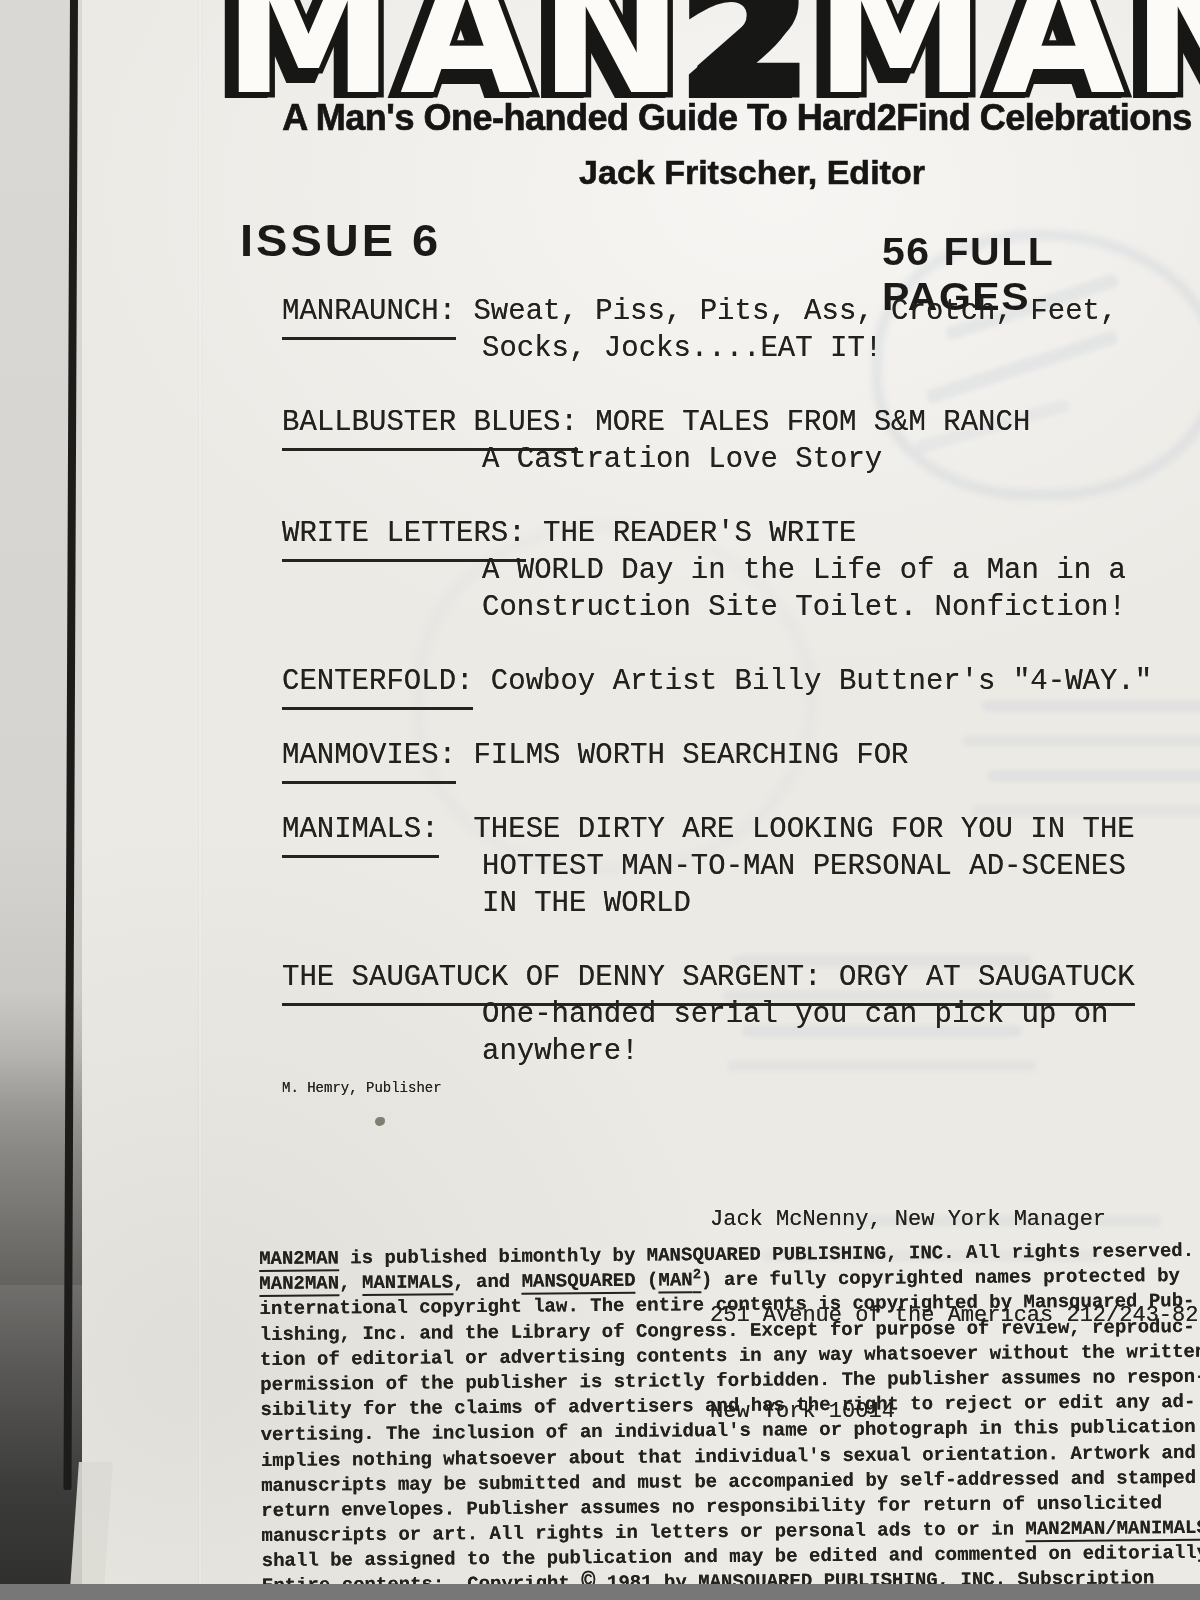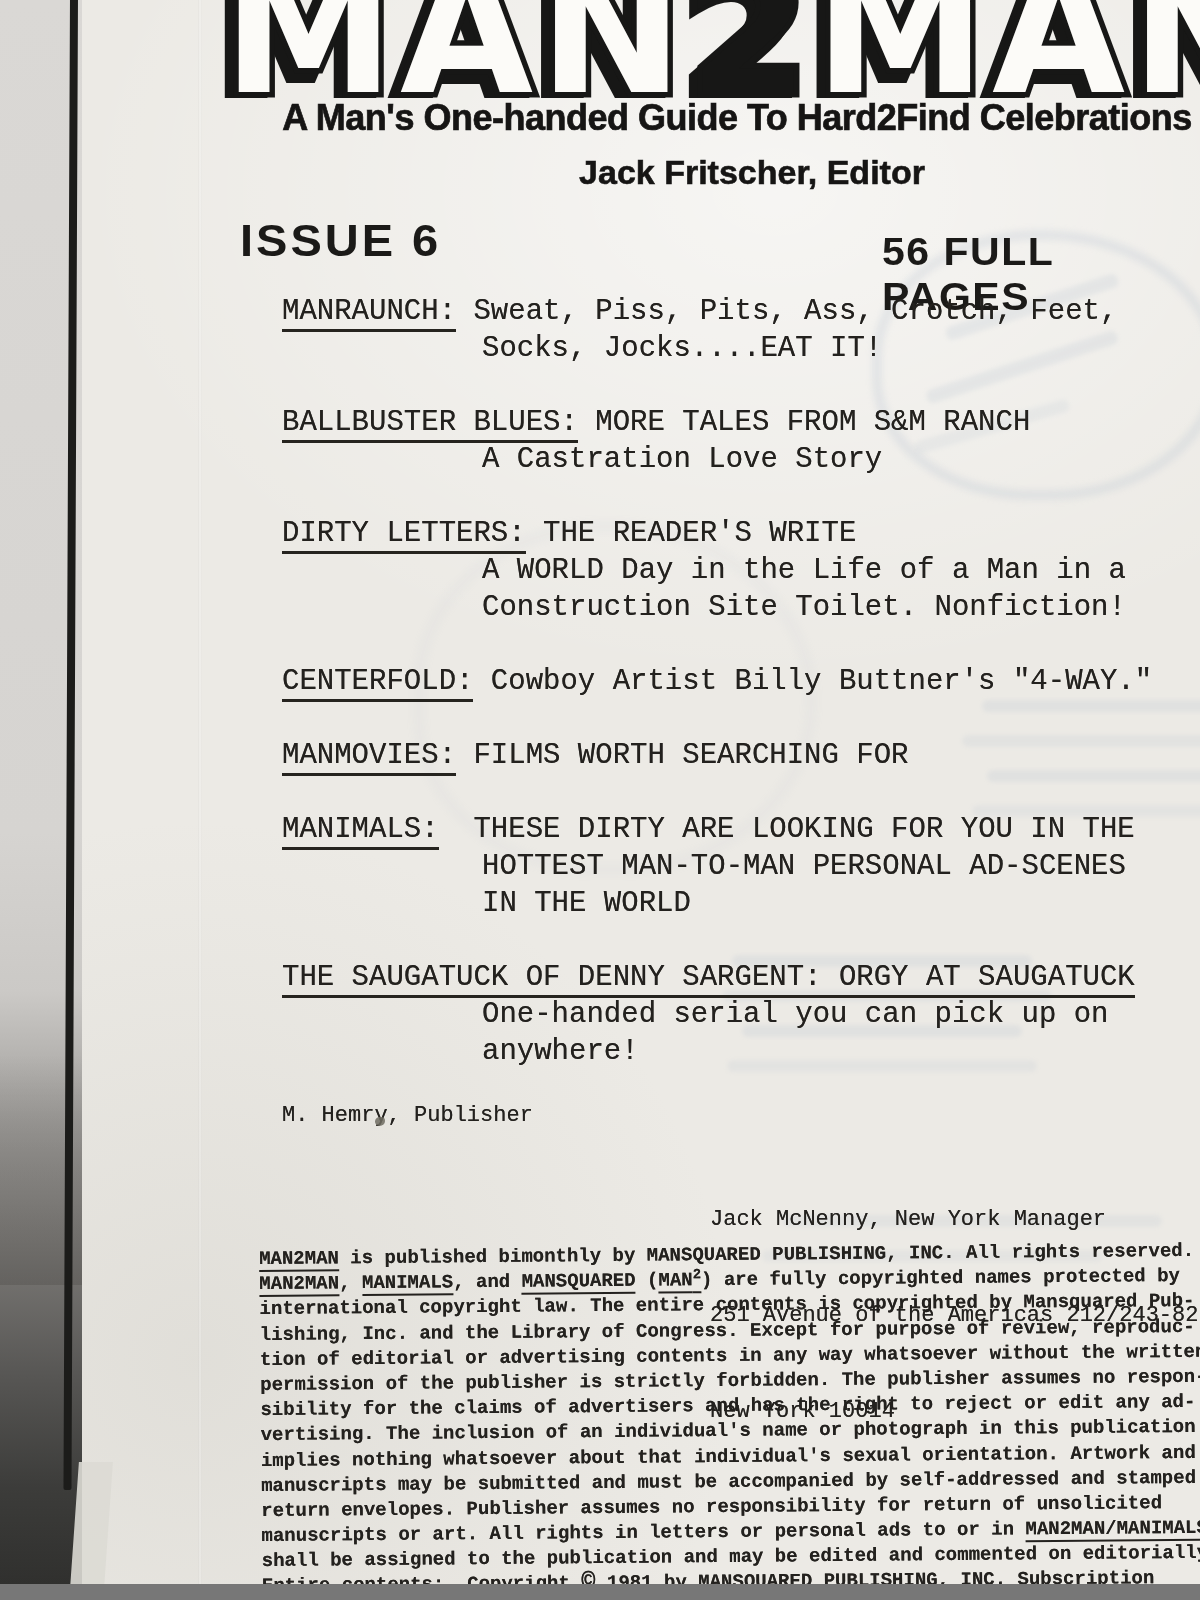--- a/index.html
+++ b/index.html
@@ -34,22 +34,22 @@
     letter-spacing:3px;color:#1b1a18;transform:scaleY(.95);transform-origin:left top;}
   .pages-label{position:absolute;left:800px;top:230px;font-weight:bold;font-size:41px;
     letter-spacing:1.5px;color:#1b1a18;transform:scaleY(.95);transform-origin:left top;}
   
   .tw{font-family:"Liberation Mono","DejaVu Sans Mono",monospace;color:#23211e;
       text-shadow:0 0 .6px rgba(35,33,30,.75);}
   .toc{position:absolute;left:200px;top:293px;}
   .toc-entry{margin-bottom:37px;}
   .toc-line{white-space:pre;font-size:29px;line-height:37px;height:37px;}
   .toc-line.cont{margin-left:200px;}
-  .toc-label{border-bottom:3px solid #26241f;padding-bottom:1px;}
-  .publisher{position:absolute;left:200px;top:1103px;font-size:22px;white-space:pre;}
+  .toc-label{border-bottom:3px solid #26241f;padding-bottom:9px;}
+  .publisher{position:absolute;left:200px;top:1080px;font-size:14px;white-space:pre;}
   .manager{position:absolute;left:628px;top:1140px;font-size:22px;line-height:32px;white-space:pre;}
   .fine-print{position:absolute;left:177px;top:1247px;width:985px;
     font-size:19px;font-weight:bold;line-height:25.2px;
     transform:rotate(-.5deg);transform-origin:left top;}
   .fp-line{white-space:pre;height:25.2px;}
   .fp-u{border-bottom:2px solid #23211e;}
   .fp-sup{display:inline-block;transform:translateY(-7px);font-size:14px;}
   .fp-big{font-size:24px;line-height:0;}
   
   .ghost{position:absolute;background:#b7c2cf;opacity:.22;filter:blur(2px);border-radius:6px;}
@@ -100,21 +100,21 @@
     <div class="toc tw" id="toc">
         <div class="toc-entry">
           <div class="toc-line"><span class="toc-label">MANRAUNCH:</span><span> Sweat, Piss, Pits, Ass, Crotch, Feet,</span></div>
           <div class="toc-line cont">Socks, Jocks....EAT IT!</div>
         </div>
         <div class="toc-entry">
           <div class="toc-line"><span class="toc-label">BALLBUSTER BLUES:</span><span> MORE TALES FROM S&amp;M RANCH</span></div>
           <div class="toc-line cont">A Castration Love Story</div>
         </div>
         <div class="toc-entry">
-          <div class="toc-line"><span class="toc-label">DIRTY LETTERS:</span><span> THE READER'S WRITE</span></div>
+          <div class="toc-line"><span class="toc-label">WRITE LETTERS:</span><span> THE READER'S WRITE</span></div>
           <div class="toc-line cont">A WORLD Day in the Life of a Man in a</div>
           <div class="toc-line cont">Construction Site Toilet. Nonfiction!</div>
         </div>
         <div class="toc-entry">
           <div class="toc-line"><span class="toc-label">CENTERFOLD:</span><span> Cowboy Artist Billy Buttner's "4-WAY."</span></div>
         </div>
         <div class="toc-entry">
           <div class="toc-line"><span class="toc-label">MANMOVIES:</span><span> FILMS WORTH SEARCHING FOR</span></div>
         </div>
         <div class="toc-entry">

